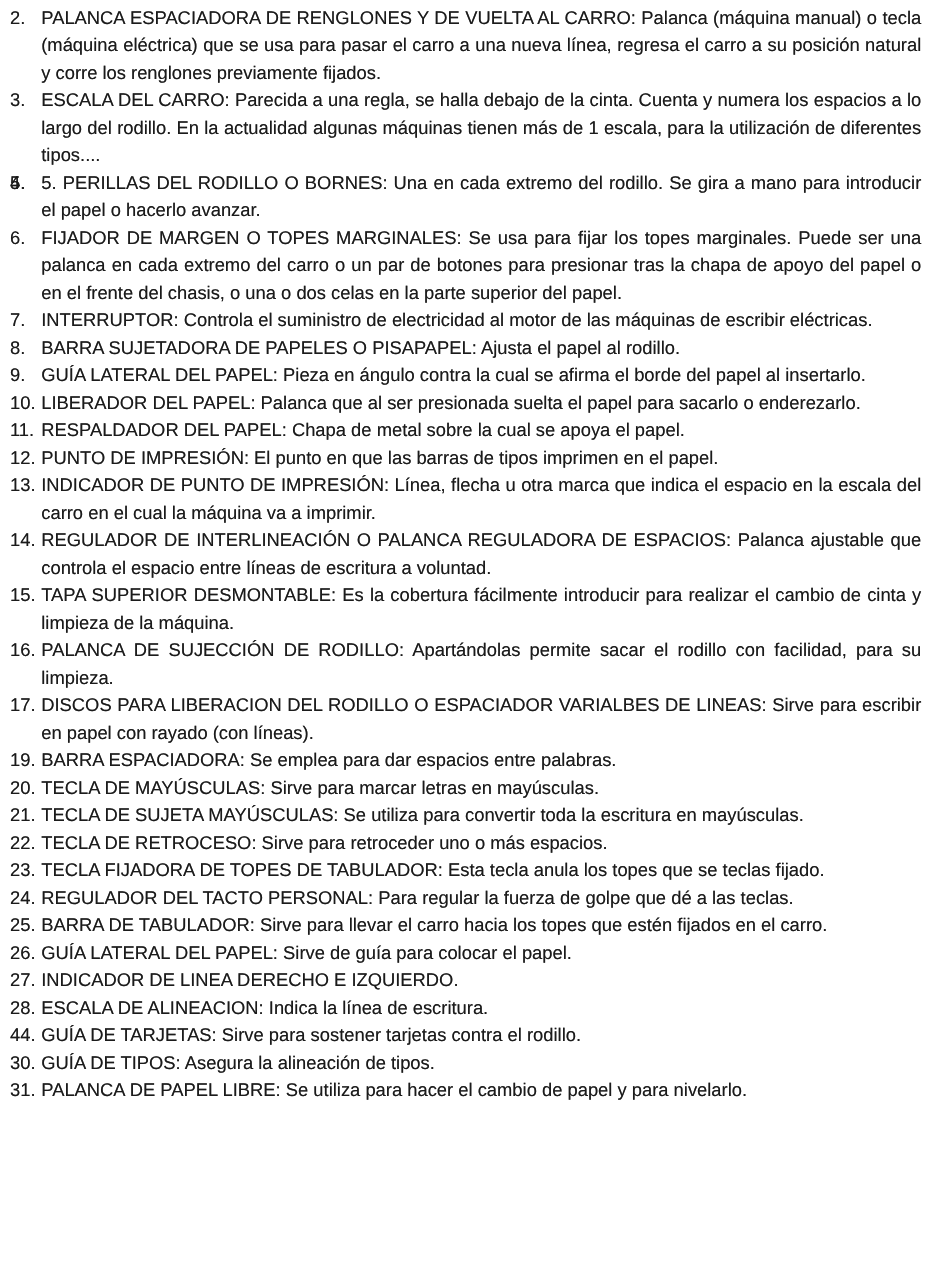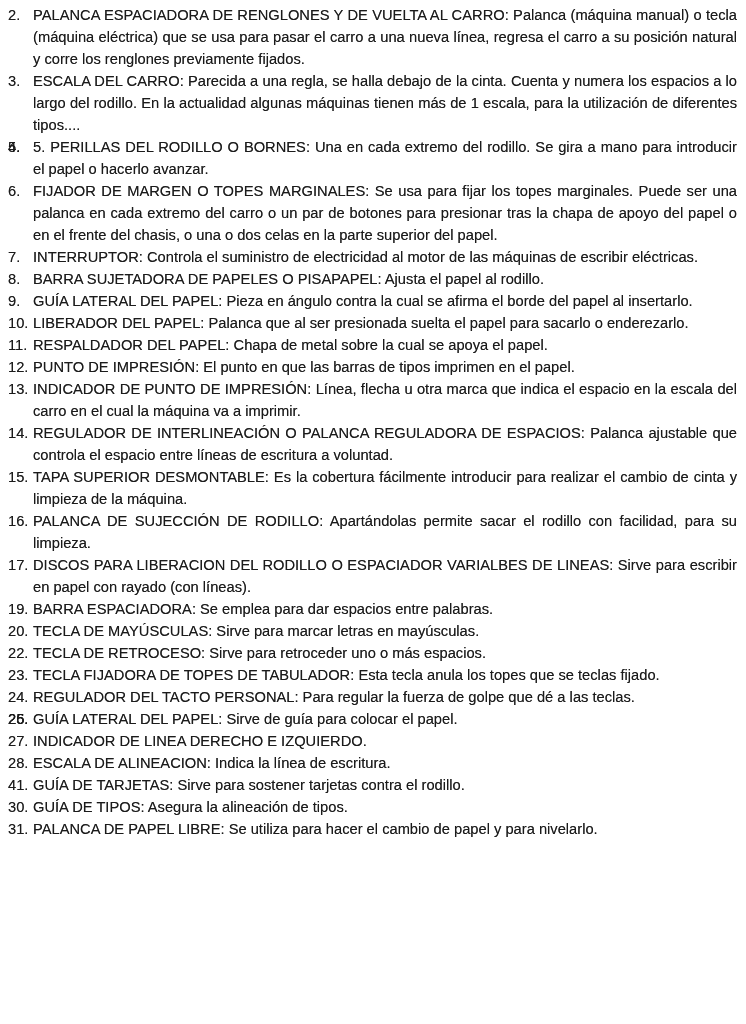--- a/index.html
+++ b/index.html
@@ -127,57 +127,62 @@
       <li class="item">
         <span class="num">19.</span>
         <span class="txt">BARRA ESPACIADORA: Se emplea para dar espacios entre palabras.</span>
       </li>
 
       <li class="item">
         <span class="num">20.</span>
         <span class="txt">TECLA DE MAYÚSCULAS: Sirve para marcar letras en mayúsculas.</span>
       </li>
 
+      <li class="item">
+        <span class="num">21.</span>
+        <span class="txt">TECLA DE SUJETA MAYÚSCULAS: Se utiliza para convertir toda la escritura en mayúsculas.</span>
+      </li>
 
       <li class="item">
         <span class="num">22.</span>
         <span class="txt">TECLA DE RETROCESO: Sirve para retroceder uno o más espacios.</span>
       </li>
 
       <li class="item">
         <span class="num">23.</span>
         <span class="txt">TECLA FIJADORA DE TOPES DE TABULADOR: Esta tecla anula los topes que se teclas fijado.</span>
       </li>
 
       <li class="item">
         <span class="num">24.</span>
         <span class="txt">REGULADOR DEL TACTO PERSONAL: Para regular la fuerza de golpe que dé a las teclas.</span>
       </li>
 
       <li class="item">
         <span class="num">25.</span>
+        <span class="txt">BARRA DE TABULADOR: Sirve para llevar el carro hacia los topes que estén fijados en el carro.</span>
       </li>
 
       <li class="item">
         <span class="num">26.</span>
         <span class="txt">GUÍA LATERAL DEL PAPEL: Sirve de guía para colocar el papel.</span>
       </li>
 
       <li class="item">
         <span class="num">27.</span>
         <span class="txt">INDICADOR DE LINEA DERECHO E IZQUIERDO.</span>
       </li>
 
       <li class="item">
         <span class="num">28.</span>
         <span class="txt">ESCALA DE ALINEACION: Indica la línea de escritura.</span>
       </li>
 
       <li class="item">
-        <span class="num">41.</span>
+        <span class="num">44.</span>
         <span class="txt">GUÍA DE TARJETAS: Sirve para sostener tarjetas contra el rodillo.</span>
       </li>
 
       <li class="item">
         <span class="num">30.</span>
         <span class="txt">GUÍA DE TIPOS: Asegura la alineación de tipos.</span>
       </li>
 
       <li class="item">
         <span class="num">31.</span>

